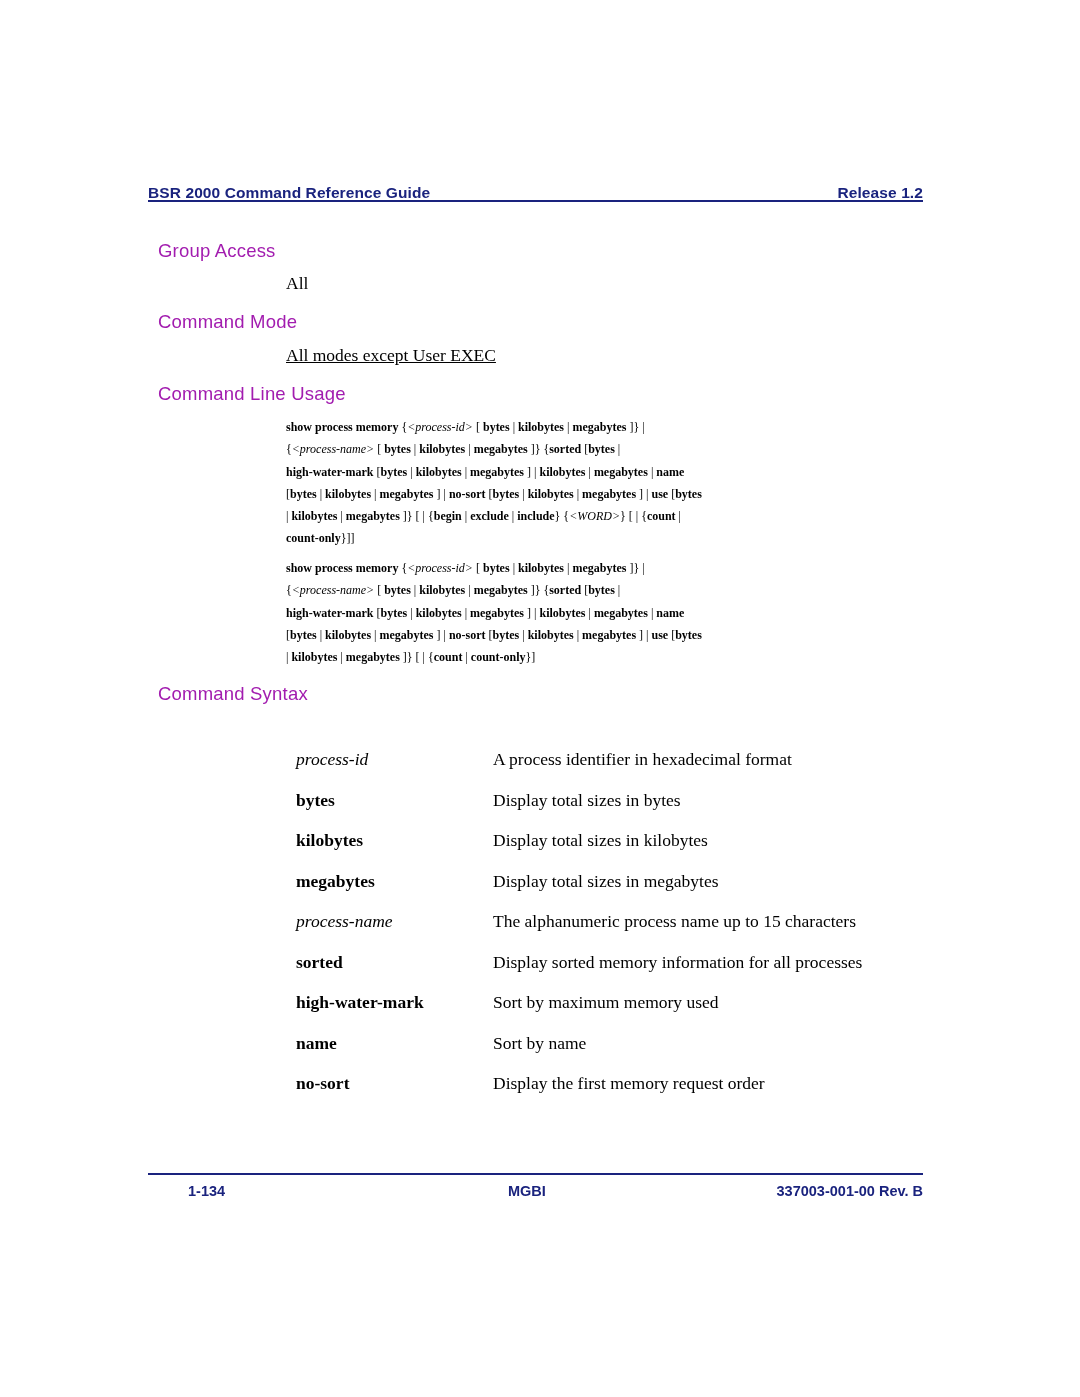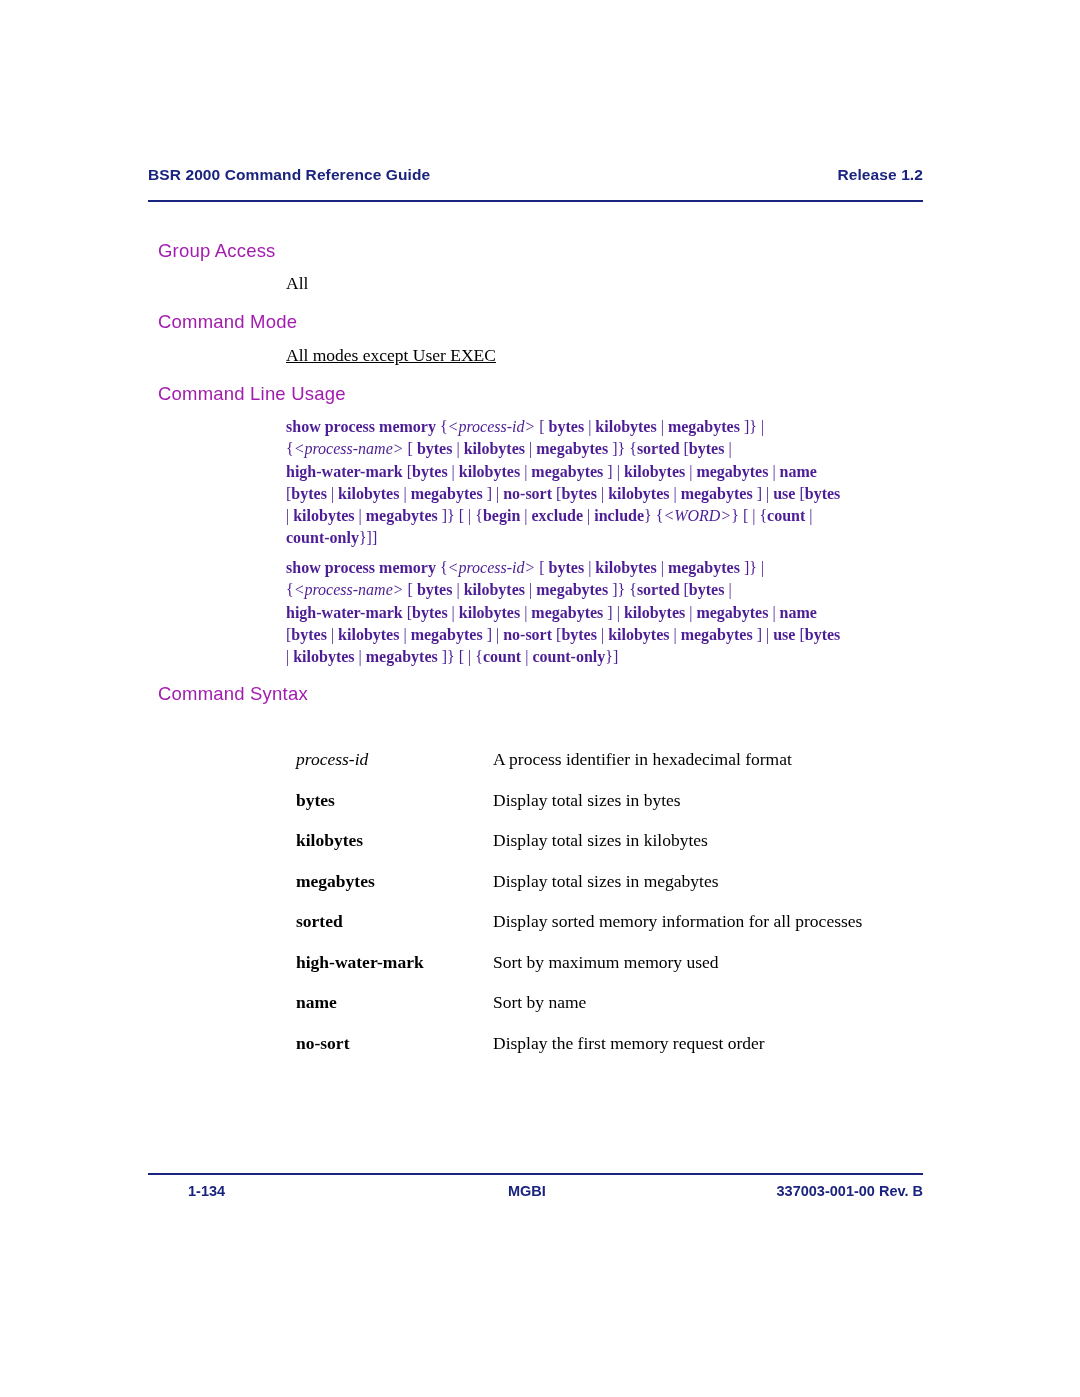--- a/index.html
+++ b/index.html
@@ -18,21 +18,21 @@
     position: absolute;
     left: 0; top: 0;
     width: 1080px;
     height: 1397px;
   }
 
   
   .header {
     position: absolute;
     left: 148px;
-    top: 166px;
+    top: 184px;
     width: 775px;
     display: flex;
     justify-content: space-between;
     align-items: baseline;
     font-family: "Liberation Sans", sans-serif;
     font-size: 15.5px;
     color: #1a237e;
     font-weight: 600;
     letter-spacing: 0.1px;
   }
@@ -63,23 +63,23 @@
     font-size: 17.5px;
     color: #000000;
   }
 
   
   .usage-block {
     position: absolute;
     left: 286px;
     width: 645px;
     font-family: "Liberation Serif", serif;
-    font-size: 16px;
+    font-size: 12px;
     line-height: 22.3px;
-    color: #4c1d95;
+    color: #000000;
   }
   .usage-block p {
     margin: 0;
   }
   .usage-block b { font-weight: bold; }
   .usage-block i { font-style: italic; font-weight: normal; }
 
   
   .syntax-table {
     position: absolute;
@@ -185,20 +185,24 @@
         </tr>
         <tr>
           <td class="term">kilobytes</td>
           <td class="def">Display total sizes in kilobytes</td>
         </tr>
         <tr>
           <td class="term">megabytes</td>
           <td class="def">Display total sizes in megabytes</td>
         </tr>
         <tr>
+          <td class="term italic">process-name</td>
+          <td class="def">The alphanumeric process name up to 15 characters</td>
+        </tr>
+        <tr>
           <td class="term">sorted</td>
           <td class="def">Display sorted memory information for all processes</td>
         </tr>
         <tr>
           <td class="term">high-water-mark</td>
           <td class="def">Sort by maximum memory used</td>
         </tr>
         <tr>
           <td class="term">name</td>
           <td class="def">Sort by name</td>

